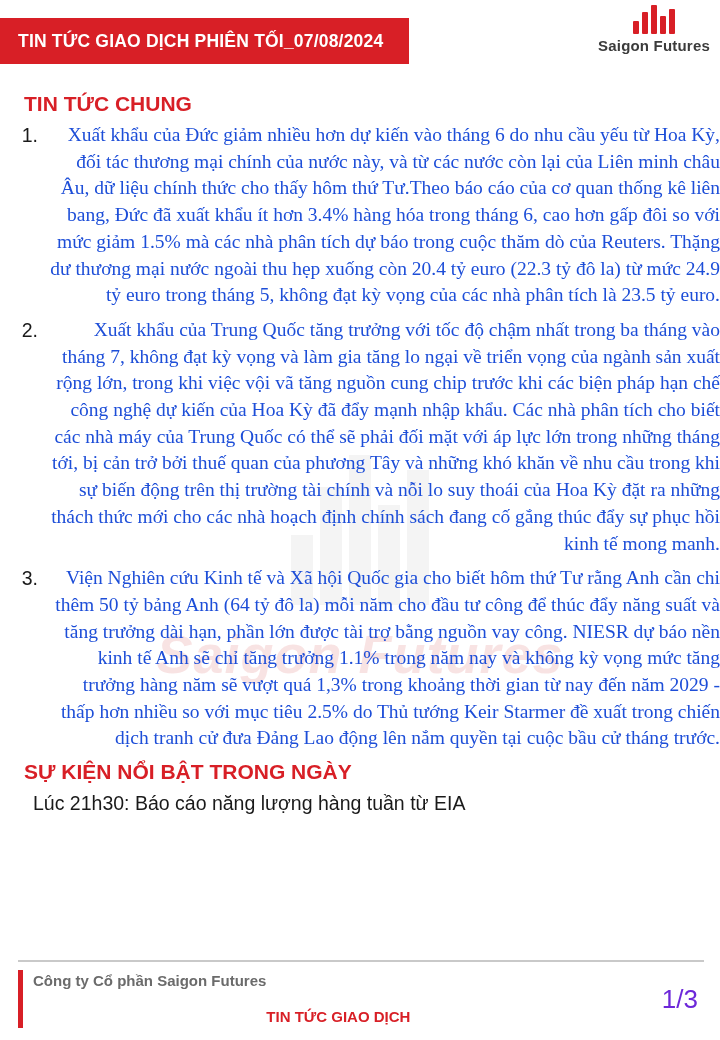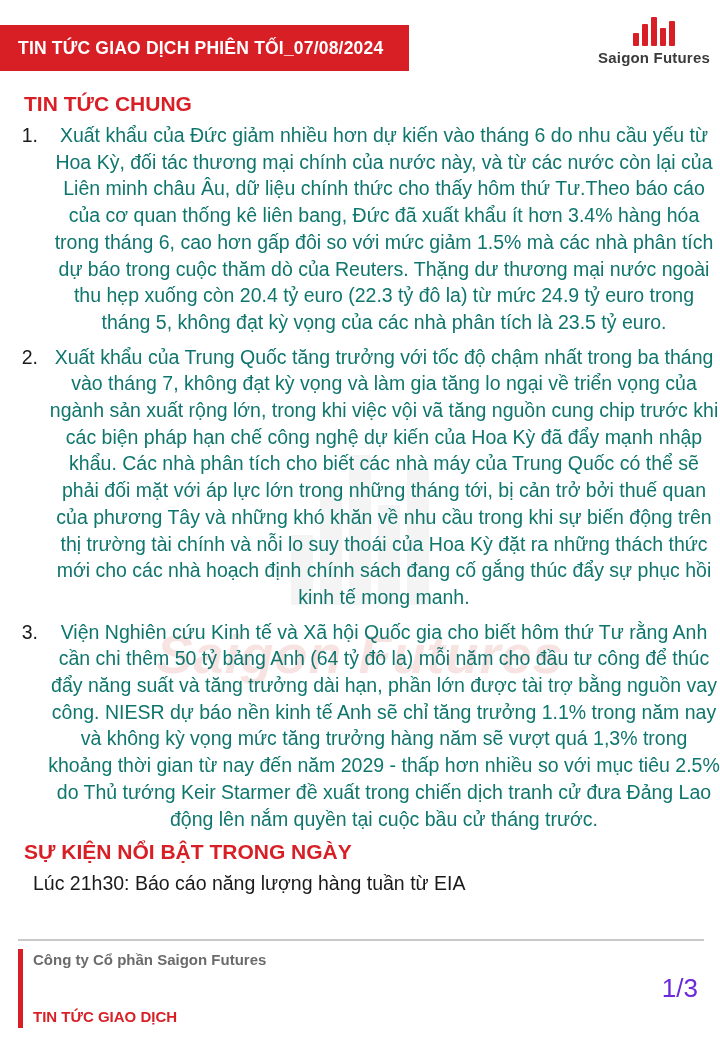--- a/index.html
+++ b/index.html
@@ -49,21 +49,21 @@
     letter-spacing: 1px;
     white-space: nowrap;
   }
 
   
   .header {
     position: relative;
     z-index: 2;
     height: 78px;
     display: flex;
-    align-items: center;
+    align-items: flex-start;
   }
   .header-band {
     background: #d81f26;
     height: 46px;
     margin-top: 18px;
     display: flex;
     align-items: center;
     padding-left: 18px;
     padding-right: 26px;
     flex: 0 0 auto;
@@ -126,23 +126,24 @@
     flex: 0 0 30px;
     text-align: right;
     padding-right: 10px;
     font-size: 19.5px;
     color: #1a1a1a;
     line-height: 1.37;
   }
   .para {
     flex: 1 1 auto;
     font-size: 19.5px;
-    color: #0f766e;
+    color: #1d4ed8;
     line-height: 1.37;
-    text-align: center;
+    text-align: right;
+    font-family: Liberation Serif, serif;
   }
   .event-line {
     font-size: 19.5px;
     color: #1a1a1a;
     margin: 2px 0 0 15px;
     line-height: 1.37;
   }
 
   
   .footer {
@@ -161,21 +162,21 @@
     display: flex;
     align-items: center;
   }
   .footer-bar {
     width: 5px;
     background: #d81f26;
     align-self: stretch;
     margin-right: 10px;
     min-height: 46px;
   }
-  .footer-texts { display: flex; flex-direction: column; justify-content: center; }
+  .footer-texts { display: flex; flex-direction: row; justify-content: center; }
   .footer-company {
     font-size: 15px;
     font-weight: bold;
     color: #6b6b6b;
     line-height: 1.45;
   }
   .footer-sub {
     font-size: 15px;
     font-weight: bold;
     color: #d81f26;

